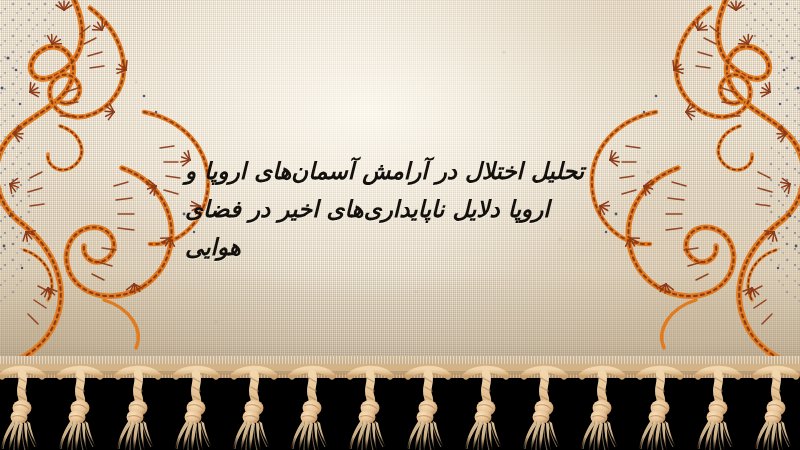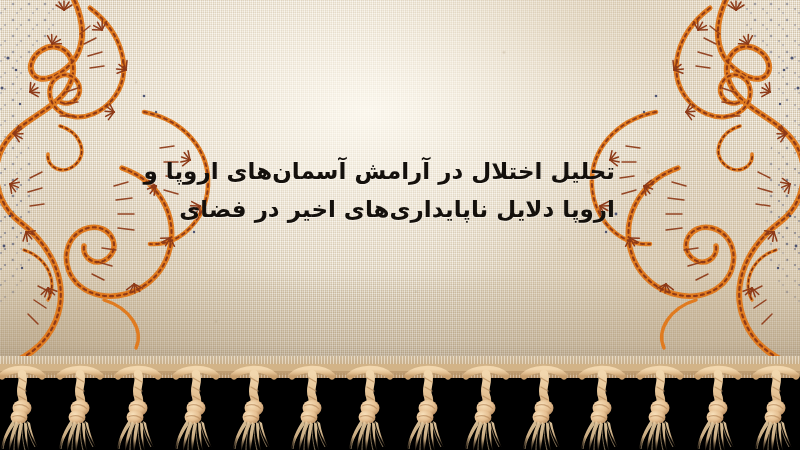--- a/index.html
+++ b/index.html
@@ -81,22 +81,23 @@
   .ornament-left  { left: -6px; }
   .ornament-right { right: -6px; transform: scaleX(-1); }
 
   
   .title-block {
     position: absolute;
     left: 50%;
     top: 152px;
     transform: translateX(-50%);
     width: 430px;
-    text-align: right;
+    text-align: left;
     z-index: 6;
+    font-style: italic;
   }
   .title-line {
     display: block;
     font-size: 23px;
     font-weight: bold;
     line-height: 38px;
     color: #14100c;
     letter-spacing: 0px;
     white-space: nowrap;
     text-shadow: 0 1px 0 rgba(255,253,246,0.45);
@@ -336,20 +337,21 @@
           <circle cx="200" cy="232" r="1.2"></circle>
         <circle cx="150" cy="96" r="1.3"></circle>
           <circle cx="162" cy="112" r="1.2"></circle>
       </g>
     </svg>
   </div>
 
   <div class="title-block">
     <span class="title-line">تحلیل اختلال در آرامش آسمان‌های اروپا و</span>
     <span class="title-line">اروپا دلایل ناپایداری‌های اخیر در فضای</span>
+    <span class="title-line">هوایی</span>
   </div>
 
   <div class="selvage"></div>
 
   <div class="fringe">
     <svg viewBox="0 0 800 86" xmlns="http://www.w3.org/2000/svg">
       <defs>
         <linearGradient id="cord" x1="0" y1="0" x2="0" y2="1">
           <stop offset="0%" stop-color="#f2d7ae"></stop>
           <stop offset="55%" stop-color="#e2bf91"></stop>

